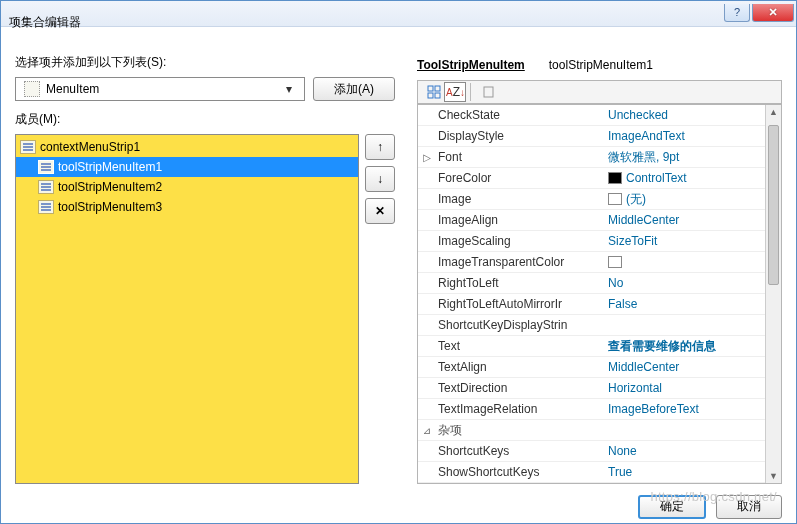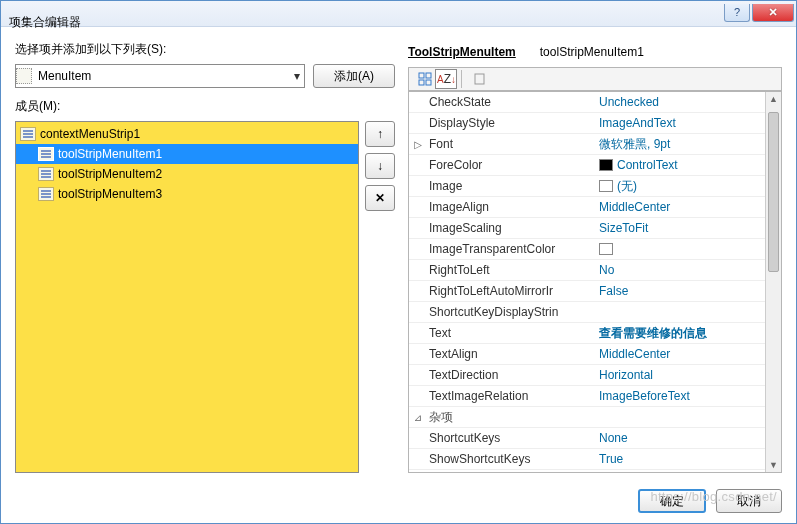--- a/index.html
+++ b/index.html
@@ -3,25 +3,25 @@
 <meta charset="utf-8">
 <style>
 * { box-sizing: border-box; margin: 0; padding: 0; font-family: "Microsoft YaHei", Tahoma, sans-serif; font-size: 12px; }
 body { background: #fff; width: 797px; height: 524px; overflow: hidden; }
 .window { width: 797px; height: 524px; border: 1px solid #5a8fc8; display: flex; flex-direction: column; background: #fff; }
 .titlebar { height: 26px; background: linear-gradient(#f0f4fb,#e4ecf7); display: flex; align-items: center; padding-left: 8px; border-bottom: 1px solid #c9d6e8; }
 .titlebar .title { flex: 1; margin-top: 17px; }
 .titlebar .btns { display: flex; height: 20px; margin-right: 2px; }
 .titlebar .hbtn { width: 26px; height: 18px; margin-left: 2px; border: 1px solid #7a9cc6; border-top: none; border-radius: 0 0 3px 3px; display: flex; align-items: center; justify-content: center; background: linear-gradient(#e9f1fc,#cfe0f5); font-size: 11px; color: #2a4f82; }
 .titlebar .hbtn.close { background: linear-gradient(#e88,#d33); color: #fff; width: 42px; font-weight: bold; text-shadow: 0 0 2px rgba(0,0,0,.4); }
-.content { flex: 1; display: flex; padding: 14px 14px 6px 14px; gap: 13px; }
+.content { flex: 1; display: flex; padding: 14px 14px 6px 14px; gap: 22px; margin-top: 13px; }
 .left { width: 380px; display: flex; flex-direction: column; }
 .lbl { margin-bottom: 6px; }
 .typerow { display: flex; gap: 8px; margin-bottom: 10px; align-items: center; }
-.combo { flex: 1; height: 24px; border: 1px solid #8a8a8a; display: flex; align-items: center; padding: 0 0; background: #fff; }
+.combo { flex: 1; height: 24px; border: 1px solid #8a8a8a; display: flex; align-items: center; padding: 0 8px; background: #fff; }
 .combo .icon-slot { width: 16px; height: 16px; border: 1px dotted #999; margin-right: 6px; background: #f7f7f0; }
 .combo .cdd { width: 14px; text-align: center; color: #333; }
 .btn { height: 24px; border: 1px solid #8a8a8a; background: linear-gradient(#fefefe,#e7e7e7); padding: 0 20px; border-radius: 3px; cursor: pointer; }
 .treewrap { display: flex; gap: 6px; flex: 1; }
 .tree { flex: 1; border: 1px solid #8a8a8a; background: #fde047; padding: 2px 0; overflow: auto; }
 .tnode { display: flex; align-items: center; height: 20px; padding-left: 4px; }
 .tnode .ticon { width: 16px; height: 14px; margin-right: 4px; background: #f7f7e8; border: 1px solid #bfae6a; position: relative; }
 .tnode .ticon::after { content: ''; position: absolute; left: 2px; top: 2px; right: 2px; height: 2px; background: #7a94c8; box-shadow: 0 3px 0 #7a94c8, 0 6px 0 #7a94c8; }
 .tnode.child { padding-left: 22px; }
 .tnode.sel { background: #1e90ff; color: #fff; }

